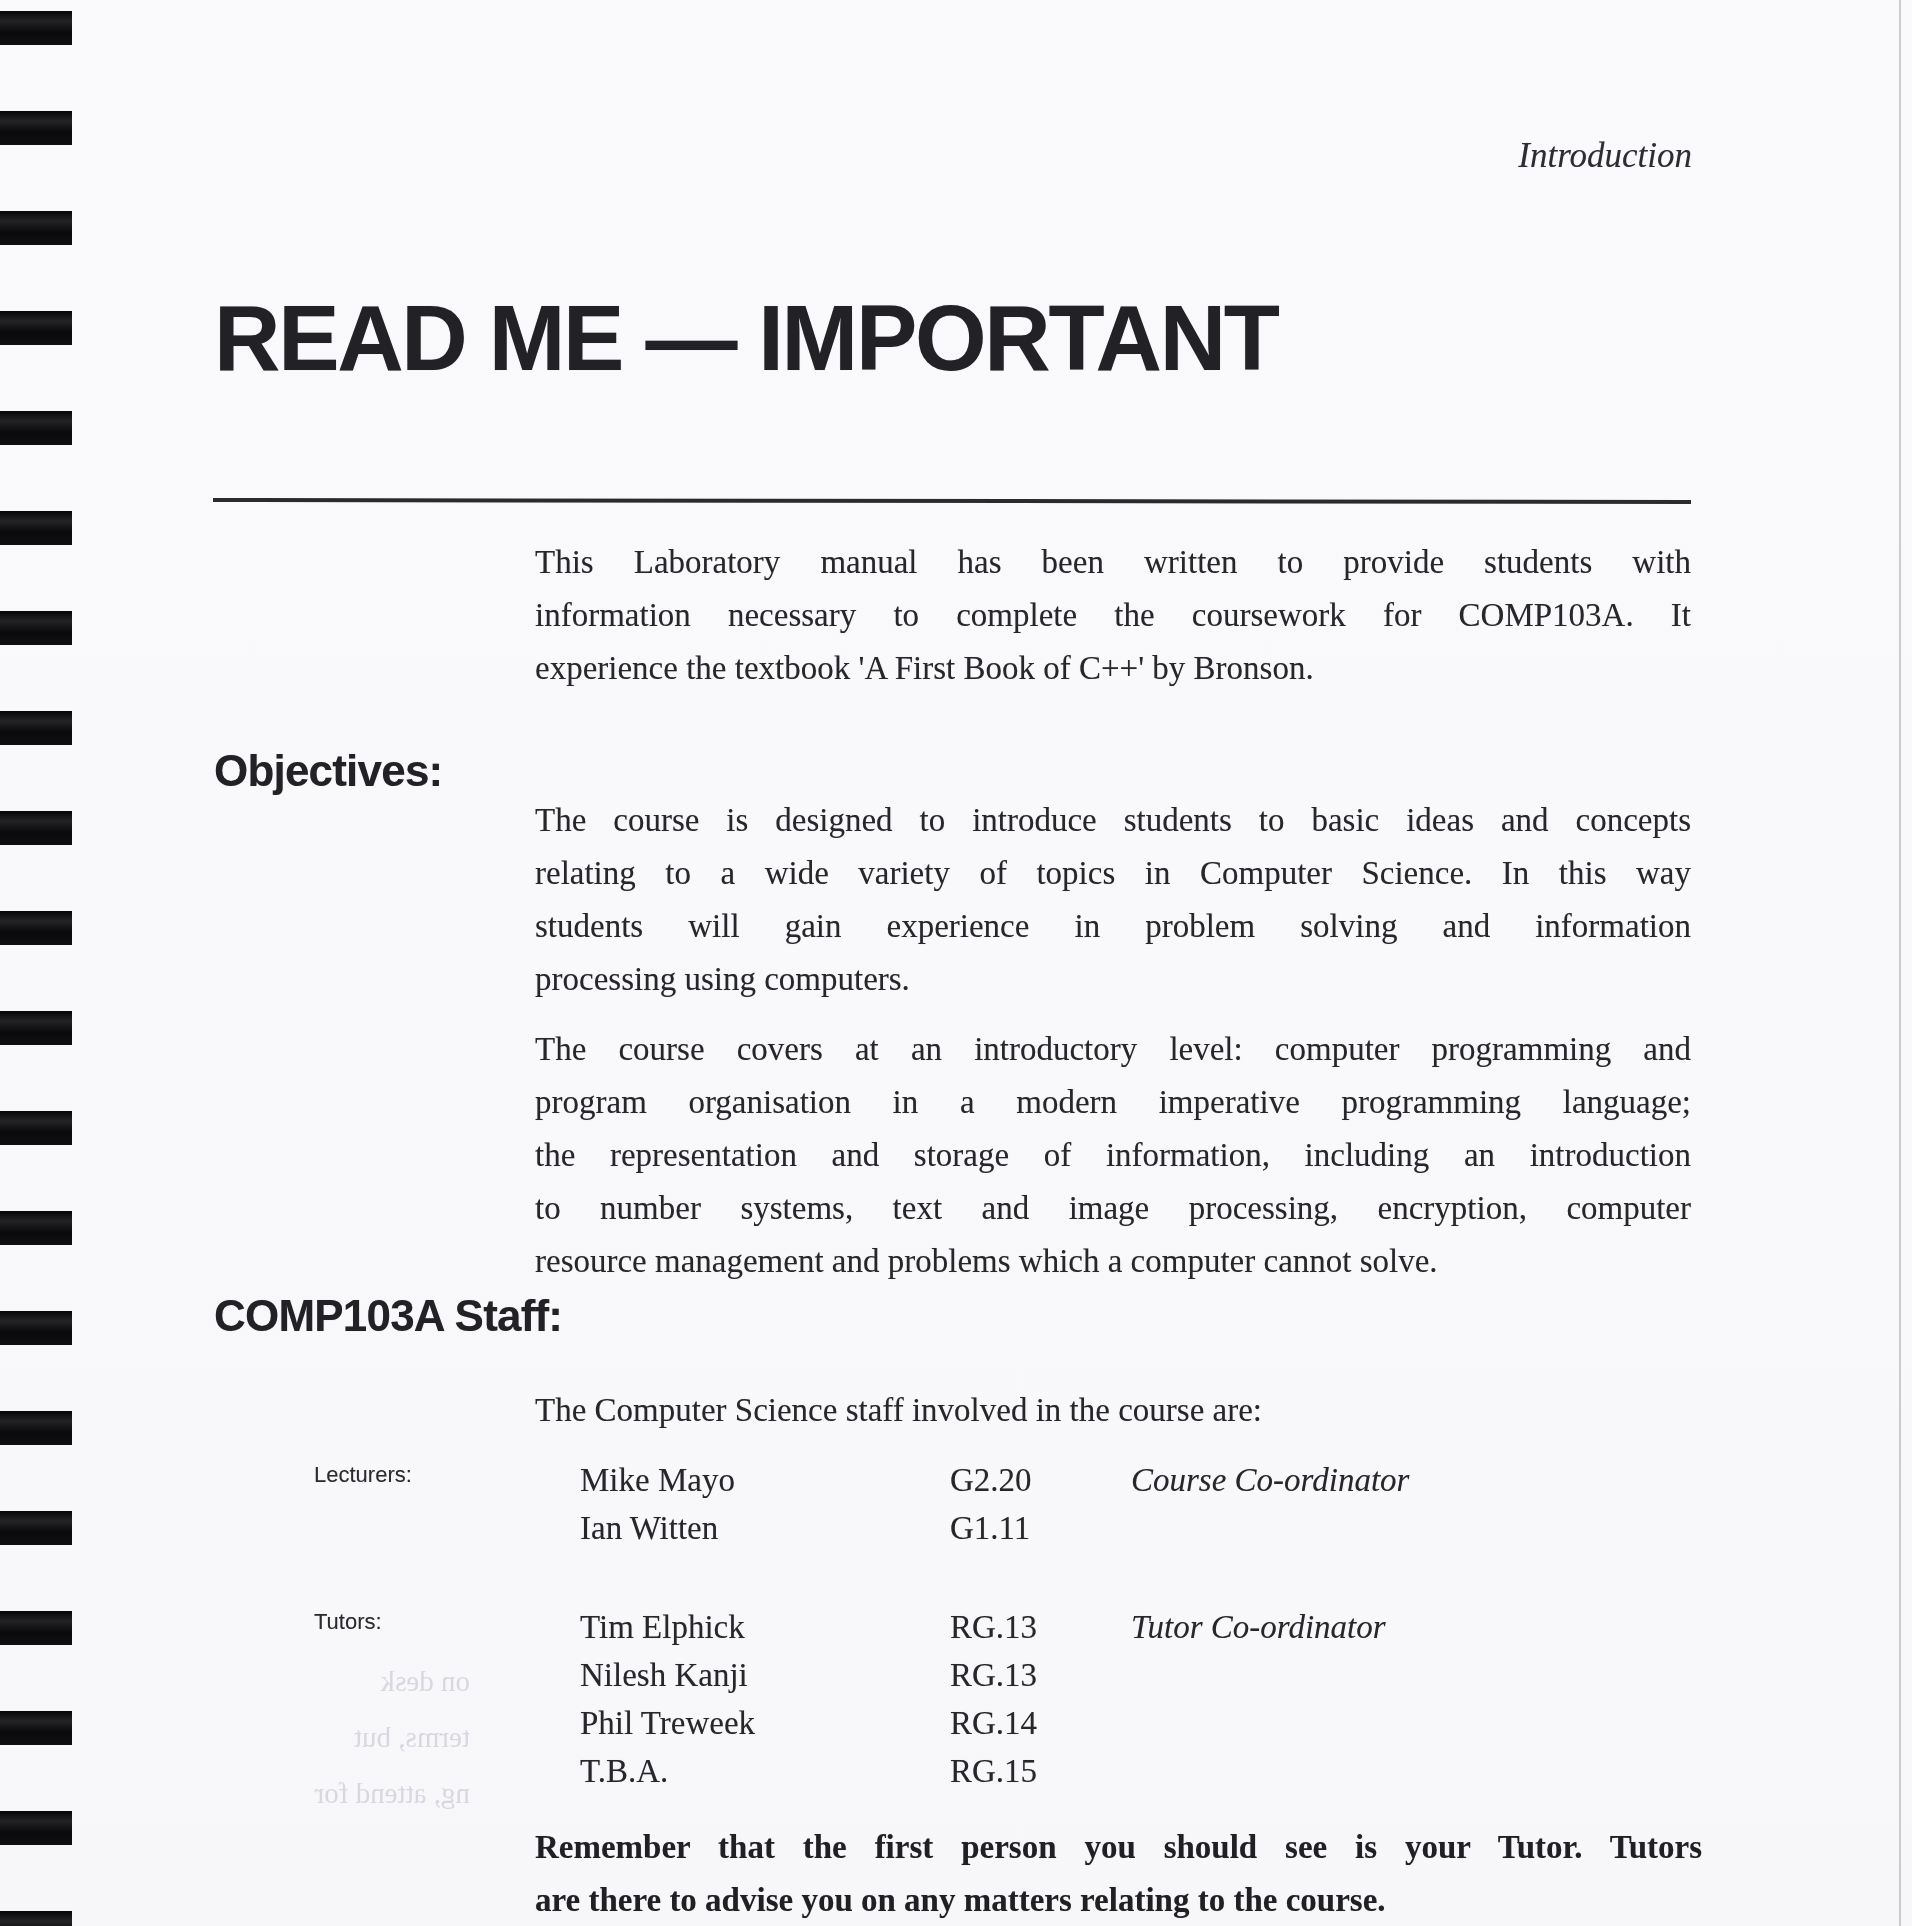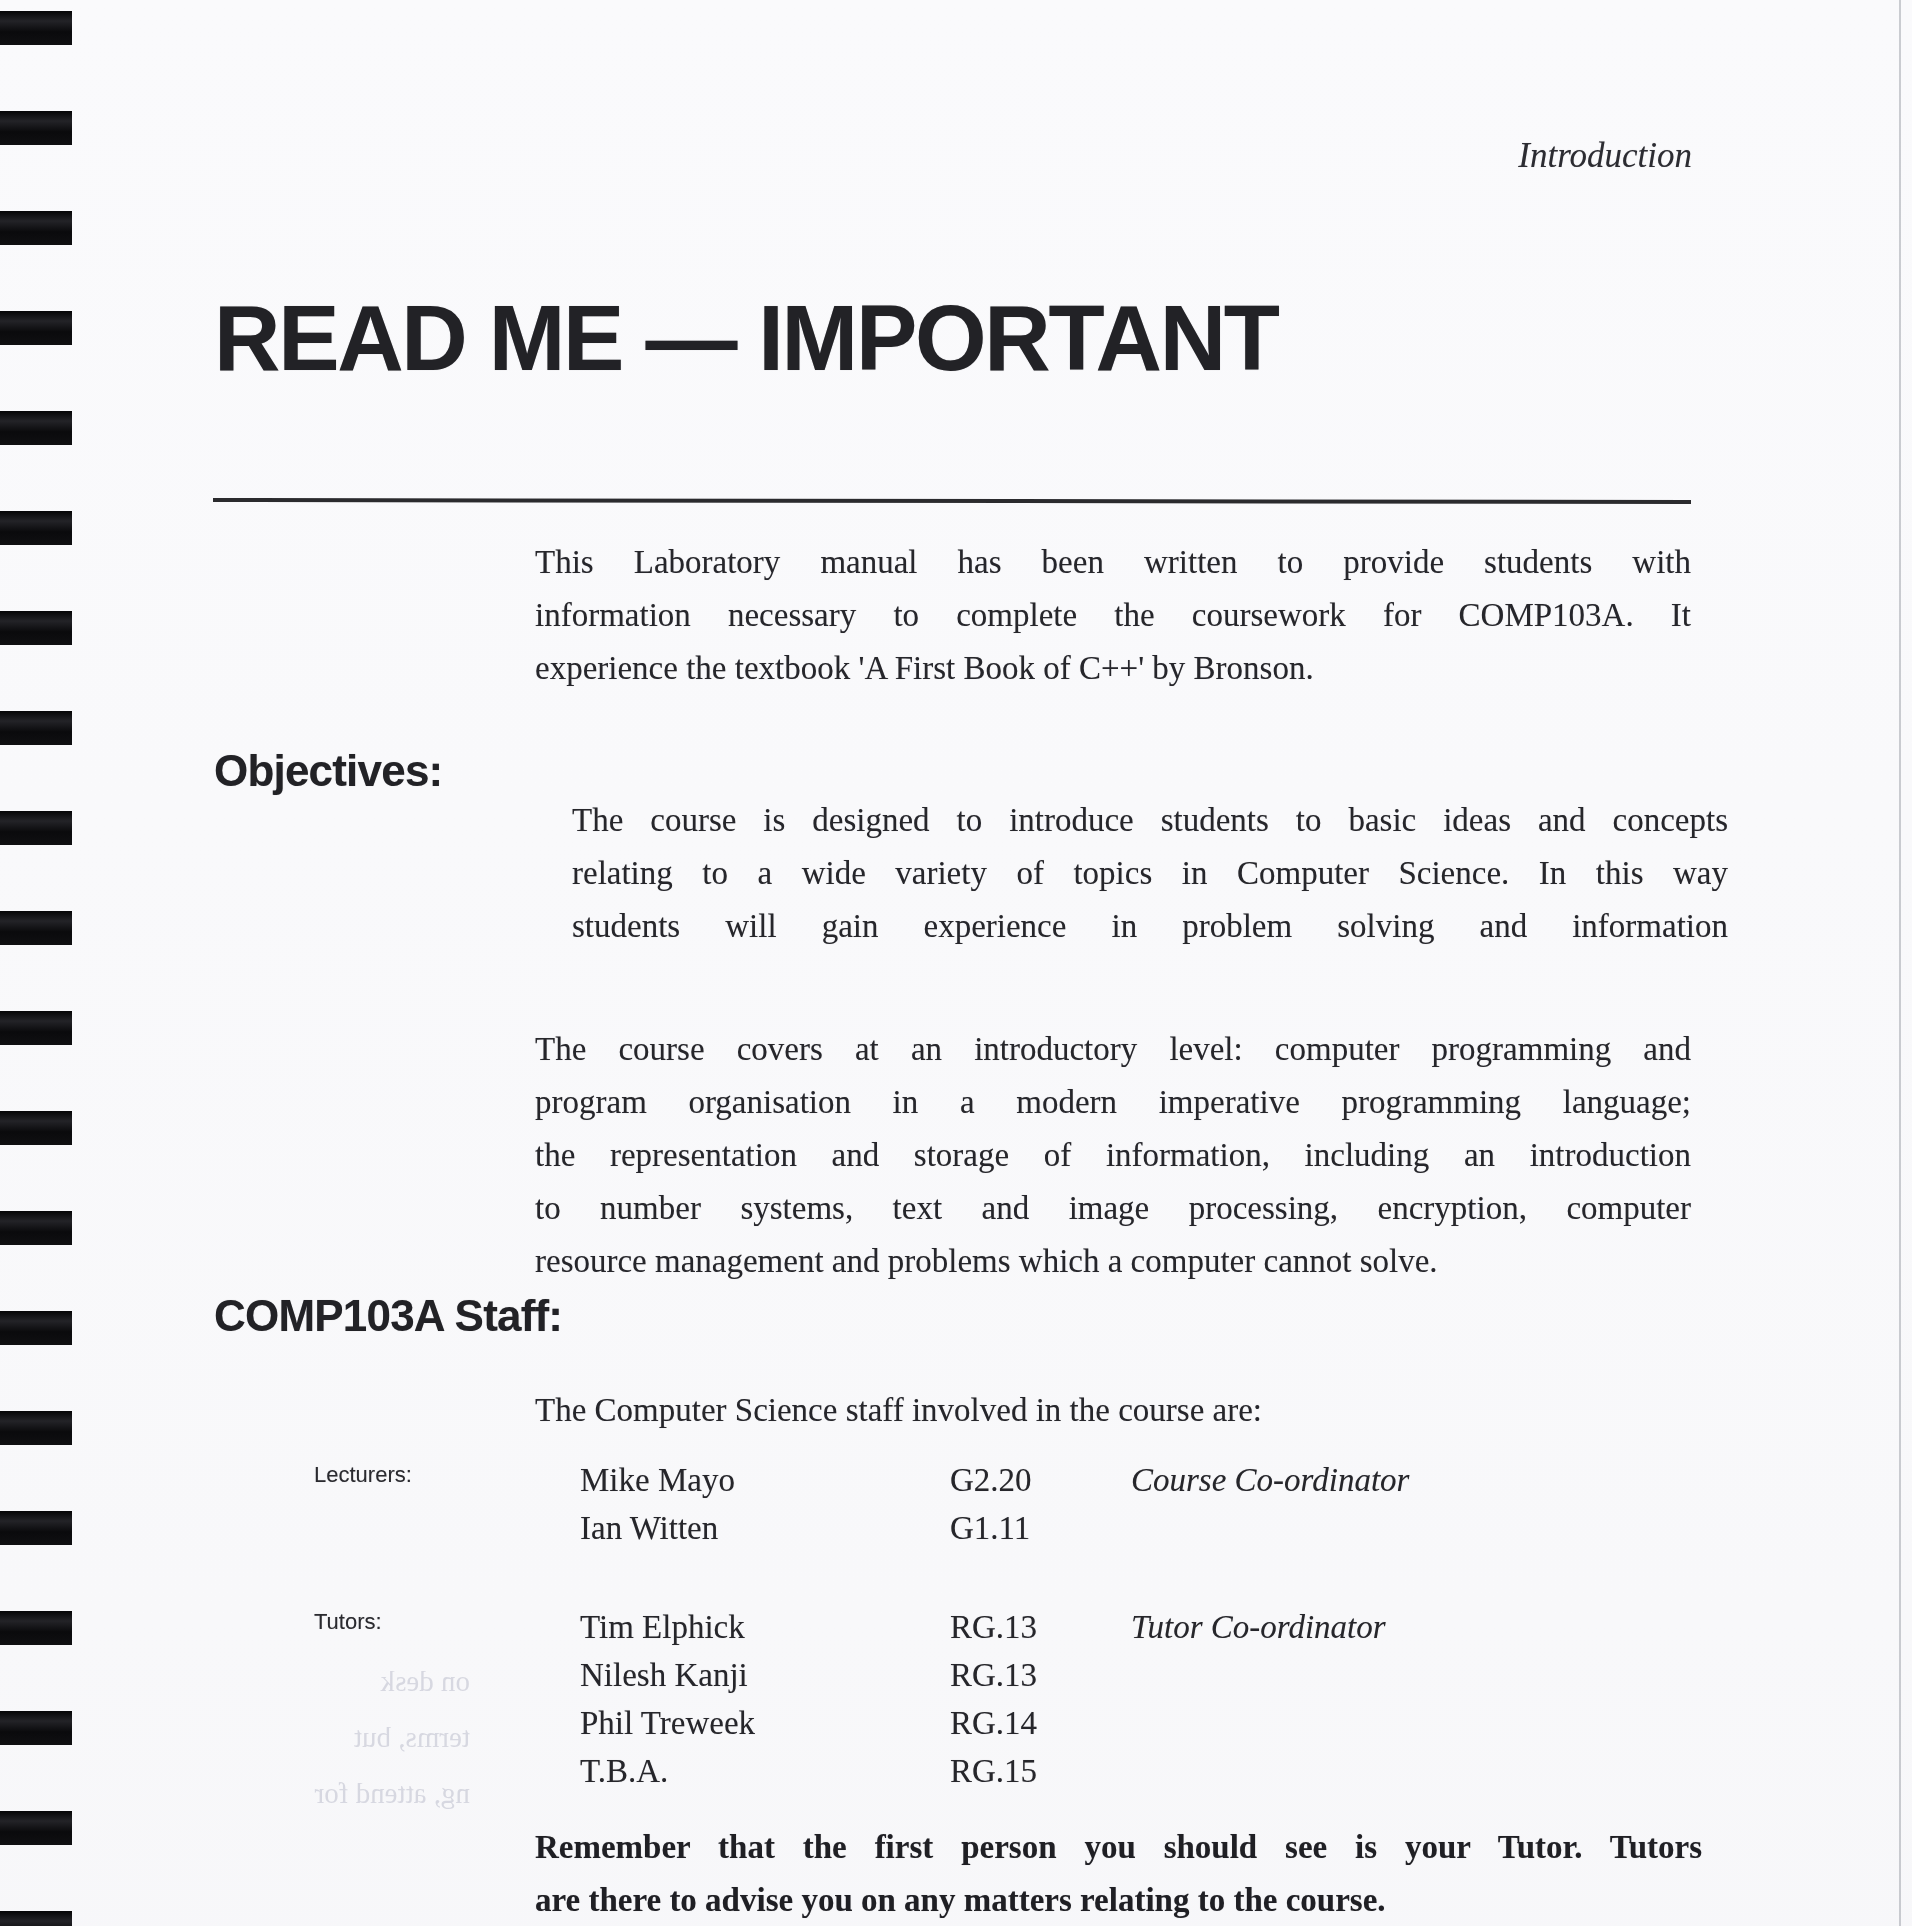--- a/index.html
+++ b/index.html
@@ -53,21 +53,21 @@
   }
   .h3-objectives{top:730px;margin-top:16px;}
   .h3-staff{top:1291px;}
   
   .para{
     position:absolute;left:535px;width:1156px;
     font-size:33px;line-height:53px;color:#26262b;
     text-shadow:0 0 0.8px rgba(40,40,48,.28);
   }
   .p-intro{top:536px;}
-  .p-obj1{top:794px;margin-left:37px;}
+  .p-obj1{top:794px;}
   .p-obj2{top:1023px;}
   .p-staffintro{top:1384px;}
   .p-note{top:1821px;font-weight:bold;width:1167px;color:#1f1f24;}
   .jline{text-align:justify;text-align-last:justify;}
   .jl-last{text-align-last:left;}
   
   .staff{position:absolute;left:314px;top:1462px;width:1387px;
     font-size:33px;color:#26262b;text-shadow:0 0 0.8px rgba(40,40,48,.28);}
   .staff-group{margin-bottom:51px;}
   .srow{display:grid;grid-template-columns:266px 370px 181px 1fr;height:48px;align-items:start;}
@@ -101,20 +101,21 @@
     <div class="jline">This Laboratory manual has been written to provide students with</div>
     <div class="jline">information necessary to complete the coursework for COMP103A.  It</div>
     <div class="jline jl-last">experience the textbook 'A First Book of C++' by Bronson.</div>
   </div>
 
   <div class="h3 h3-objectives sans">Objectives:</div>
   <div class="para p-obj1">
     <div class="jline">The course is designed to introduce students to basic ideas and concepts</div>
     <div class="jline">relating to a wide variety of topics in Computer Science.  In this way</div>
     <div class="jline">students will gain experience in problem solving and information</div>
+    <div class="jline jl-last">processing using computers.</div>
   </div>
   <div class="para p-obj2">
     <div class="jline">The course covers at an introductory level:  computer programming and</div>
     <div class="jline">program organisation in a modern imperative programming language;</div>
     <div class="jline">the representation and storage of information, including an introduction</div>
     <div class="jline">to number systems, text and image processing, encryption, computer</div>
     <div class="jline jl-last">resource management and problems which a computer cannot solve.</div>
   </div>
 
   <div class="h3 h3-staff sans">COMP103A Staff:</div>

